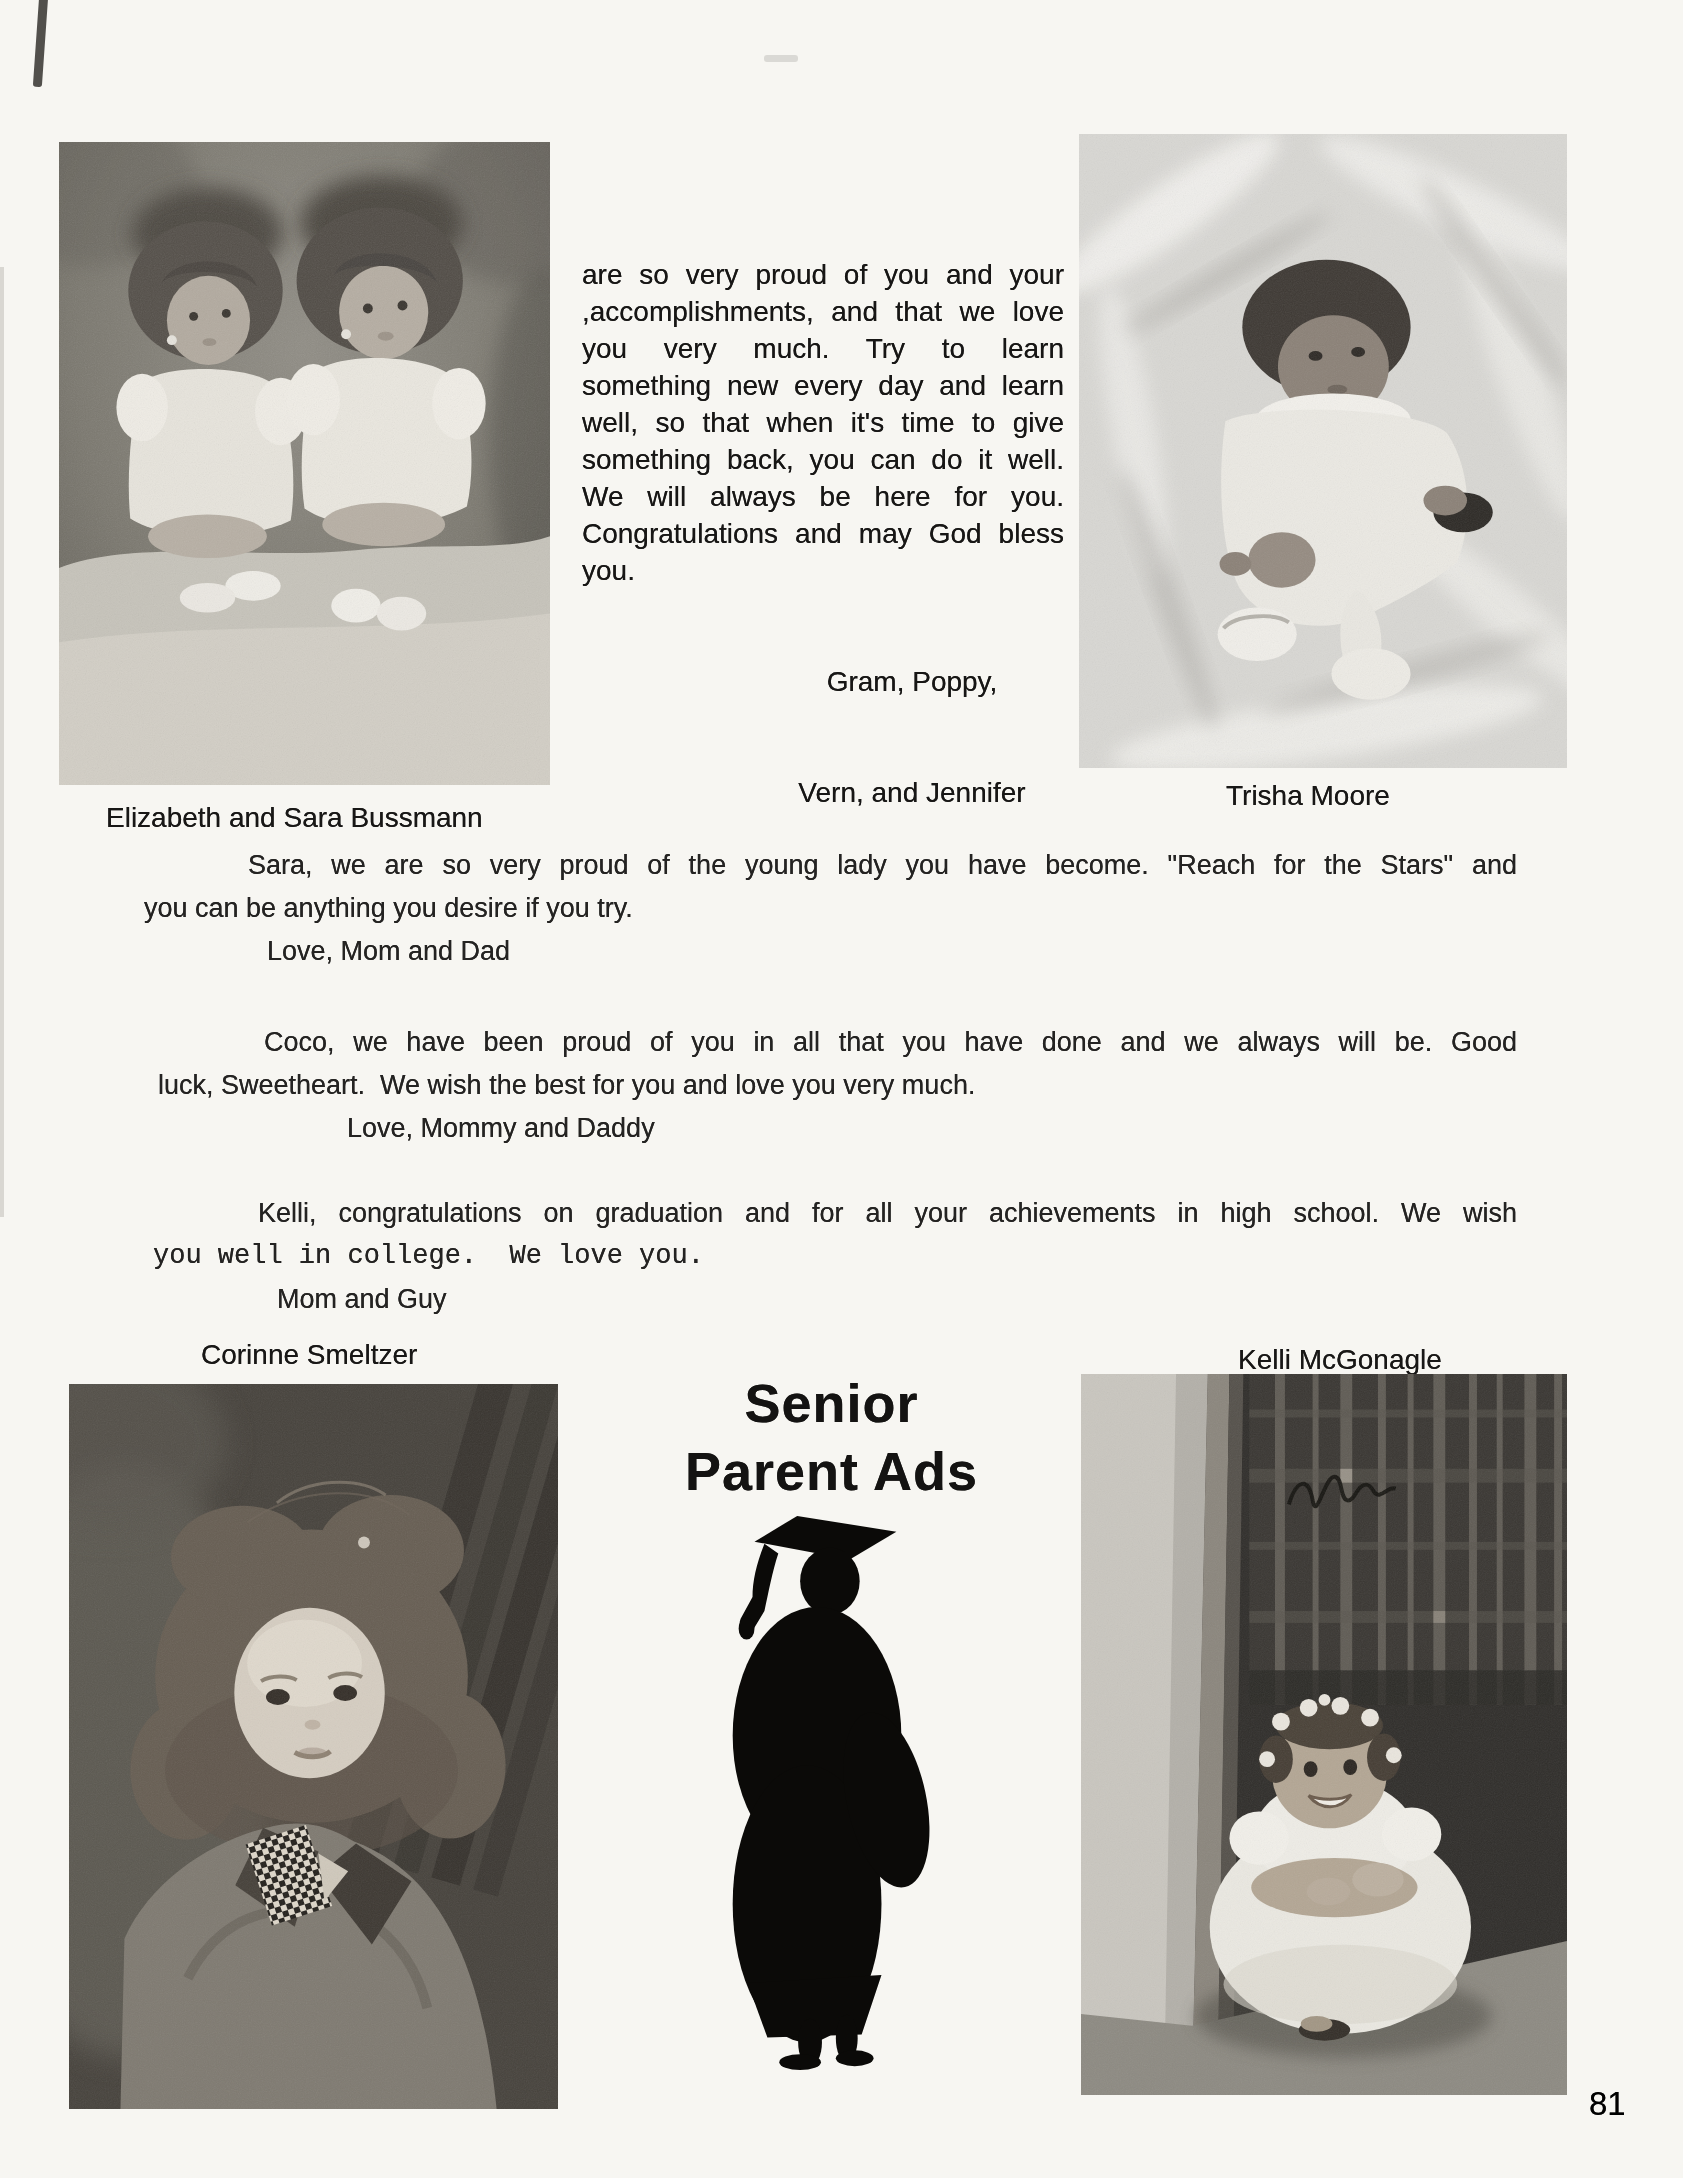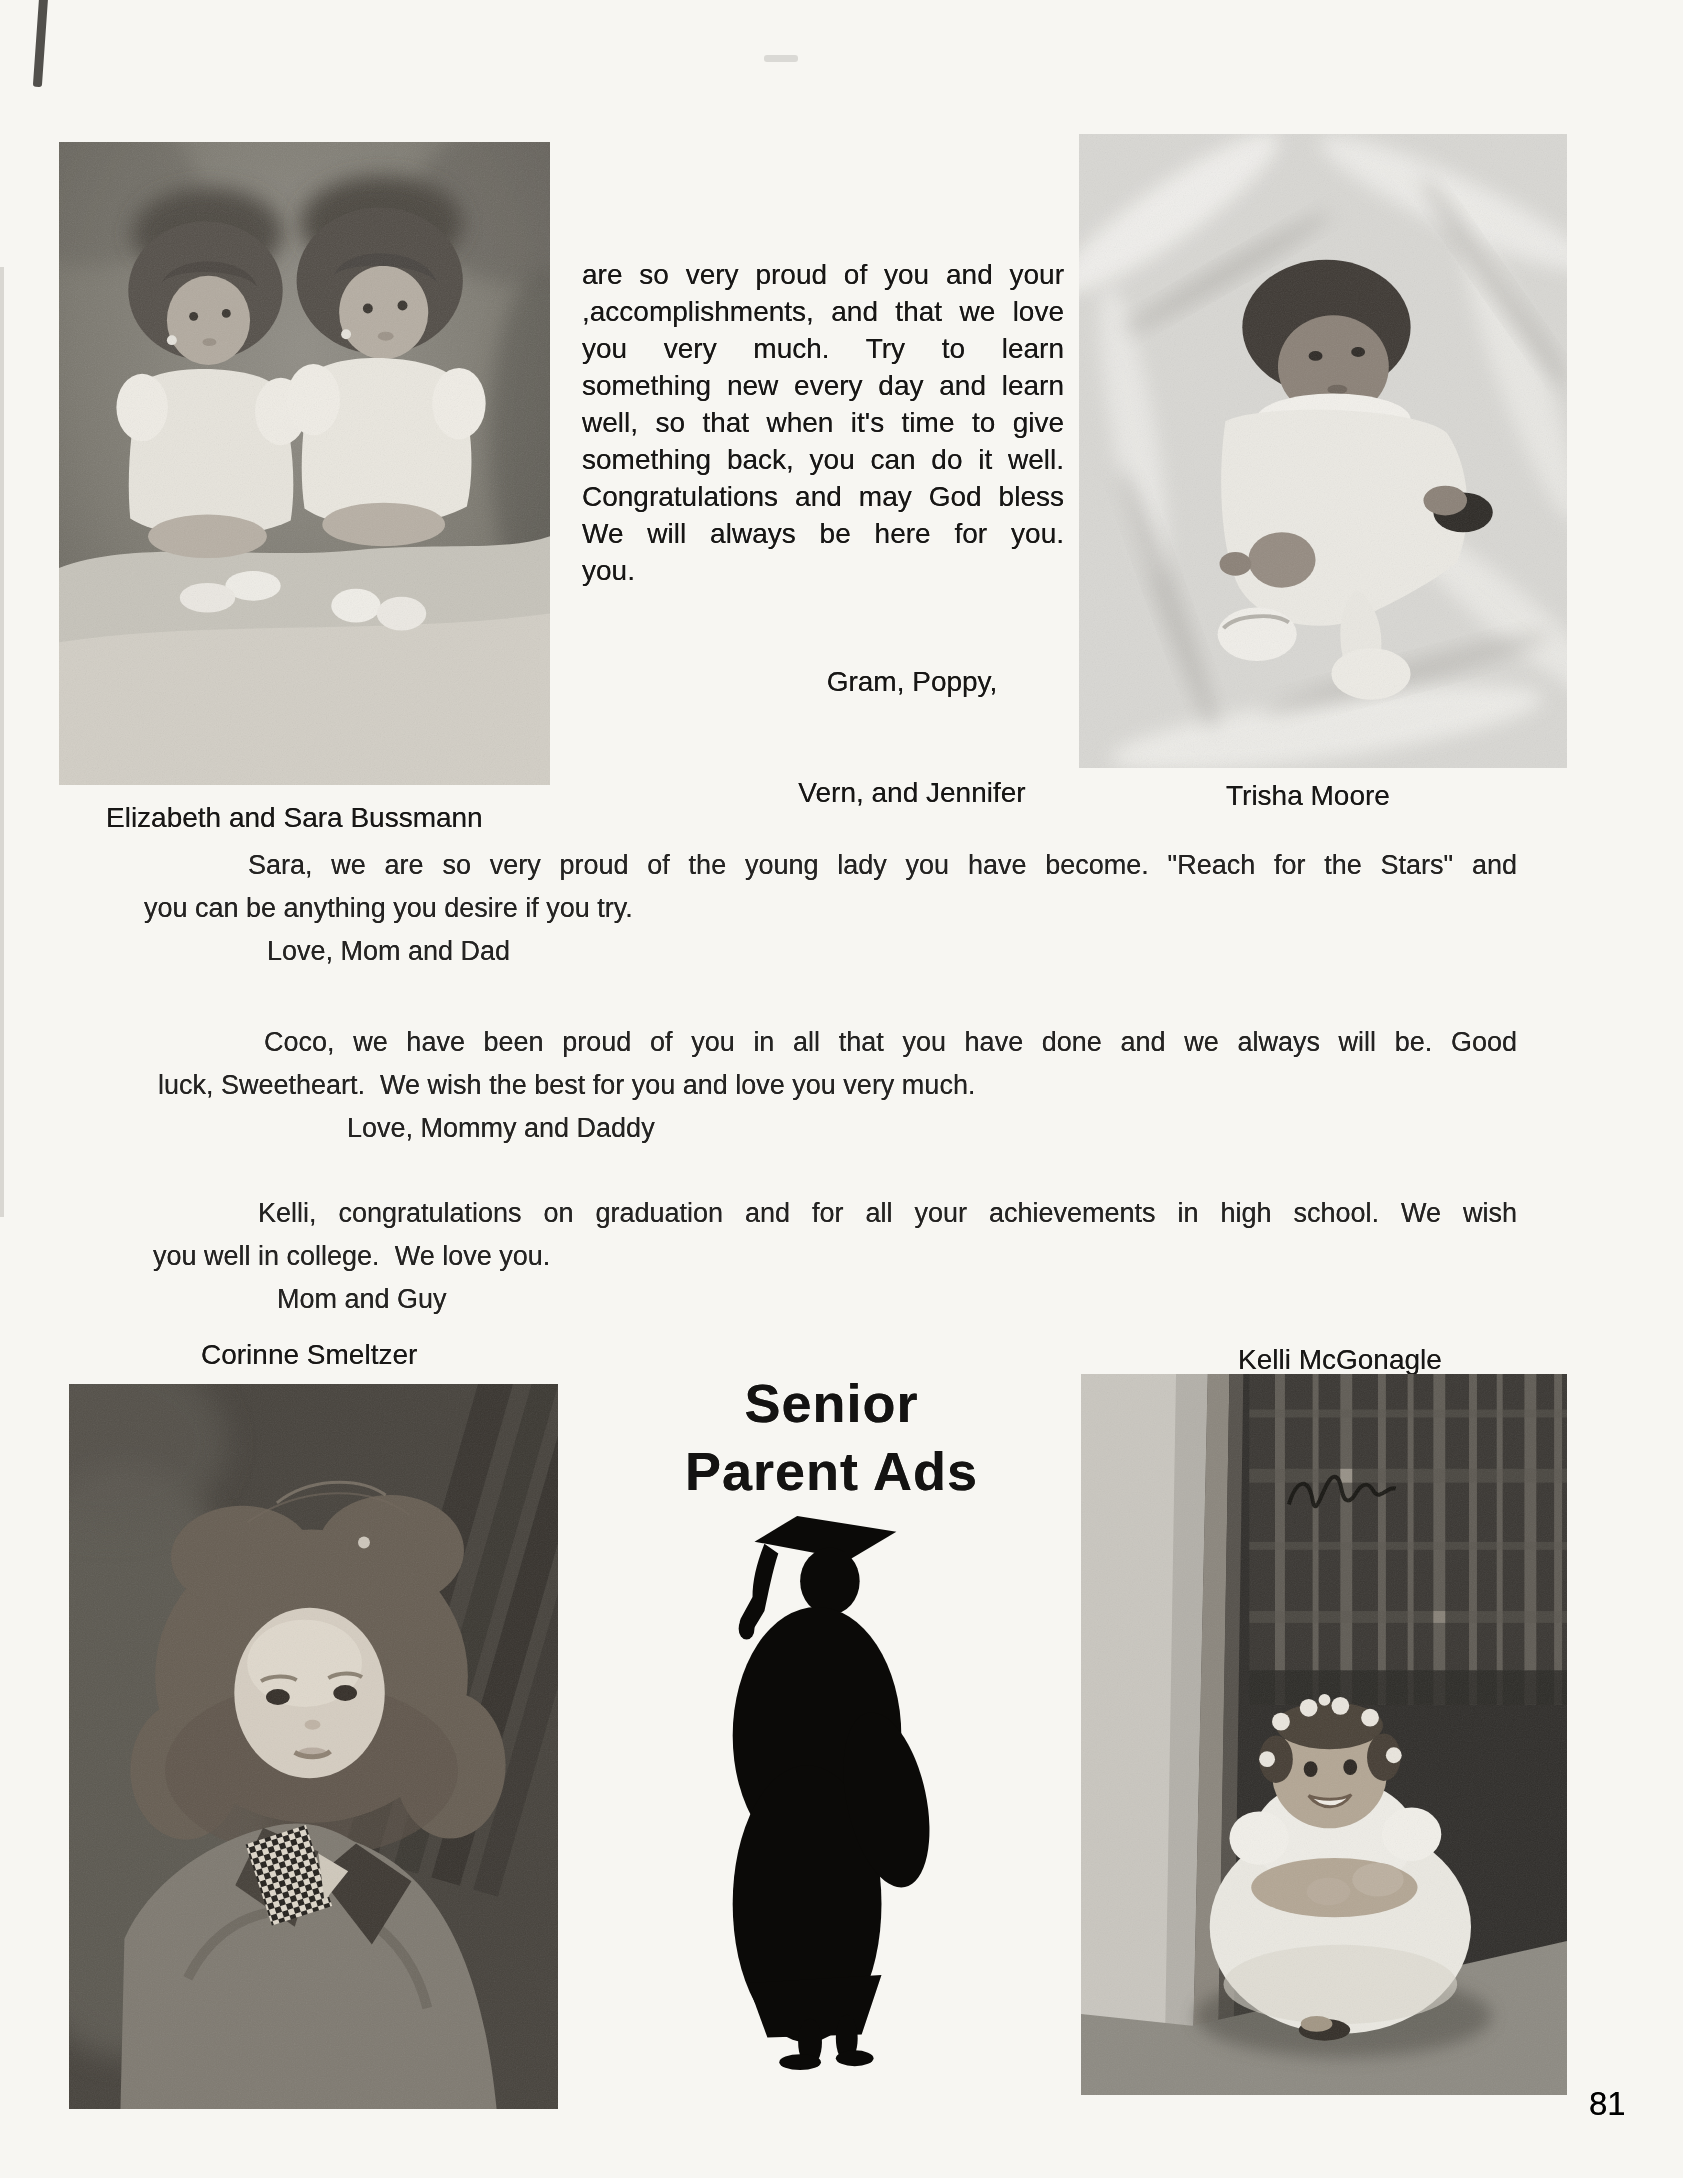--- a/index.html
+++ b/index.html
@@ -27,21 +27,21 @@
   .trisha .ln{text-align:justify;text-align-last:justify;}
   .trisha .first{text-indent:104px;}
   .trisha .short{text-align-last:left;}
   .trisha .sig{text-align:center;transform:translateX(89px);white-space:pre-wrap;}
 
   .ad{position:absolute;left:109px;width:1408px;font-size:27px;line-height:35px;color:#242322;}
   .ad .l1{text-align:justify;text-align-last:justify;}
   .ad .l2,.ad .sg{white-space:pre-wrap;margin-top:8px;}
   .ad-sara{top:848px;}  .ad-sara .l1{text-indent:139px;} .ad-sara .l2{padding-left:35px;}  .ad-sara .sg{padding-left:158px;}
   .ad-coco{top:1013px;} .ad-coco .l1{text-indent:155px;margin-top:12px;} .ad-coco .l2{padding-left:49px;}  .ad-coco .sg{padding-left:238px;}
-  .ad-kelli{top:1196px;}.ad-kelli .l1{text-indent:149px;}.ad-kelli .l2{padding-left:44px;} .ad-kelli .sg{padding-left:168px;}
+  .ad-kelli{top:1196px;}.ad-kelli .l1{text-indent:149px;}.ad-kelli .l2{padding-left:44px;font-family:Liberation Mono, monospace;} .ad-kelli .sg{padding-left:168px;}
 
   .heading{position:absolute;left:584px;top:1369px;width:495px;text-align:center;
     font-size:54px;font-weight:bold;line-height:68px;letter-spacing:1px;color:#141312;}
 
   .grad{position:absolute;left:693px;top:1508px;width:248px;height:574px;}
   .grad svg{display:block;width:100%;height:100%;}
 
   .pagenum{position:absolute;left:1589px;top:2085px;font-size:33px;color:#000000;}
 
   
@@ -117,22 +117,22 @@
   </figure>
   <div class="caption txt cap-bussmann">Elizabeth and Sara Bussmann</div>
 
   <div class="trisha txt">
     <div class="ln">are so very proud of you and your</div>
     <div class="ln">,accomplishments, and that we love</div>
     <div class="ln">you very much.  Try to learn</div>
     <div class="ln">something new every day and learn</div>
     <div class="ln">well, so that when it's time to give</div>
     <div class="ln">something back, you can do it well.</div>
+    <div class="ln">We will always be here for you.</div>
     <div class="ln">Congratulations and may God bless</div>
-    <div class="ln">We will always be here for you.</div>
     <div class="ln short">you.</div>
     <div class="sig">
       <div>Gram, Poppy,</div>
       <div>Vern, and Jennifer</div>
     </div>
   </div>
 
   <figure class="photo photo-moore">
     <svg viewBox="0 0 493 640" preserveAspectRatio="none">
       <defs>

